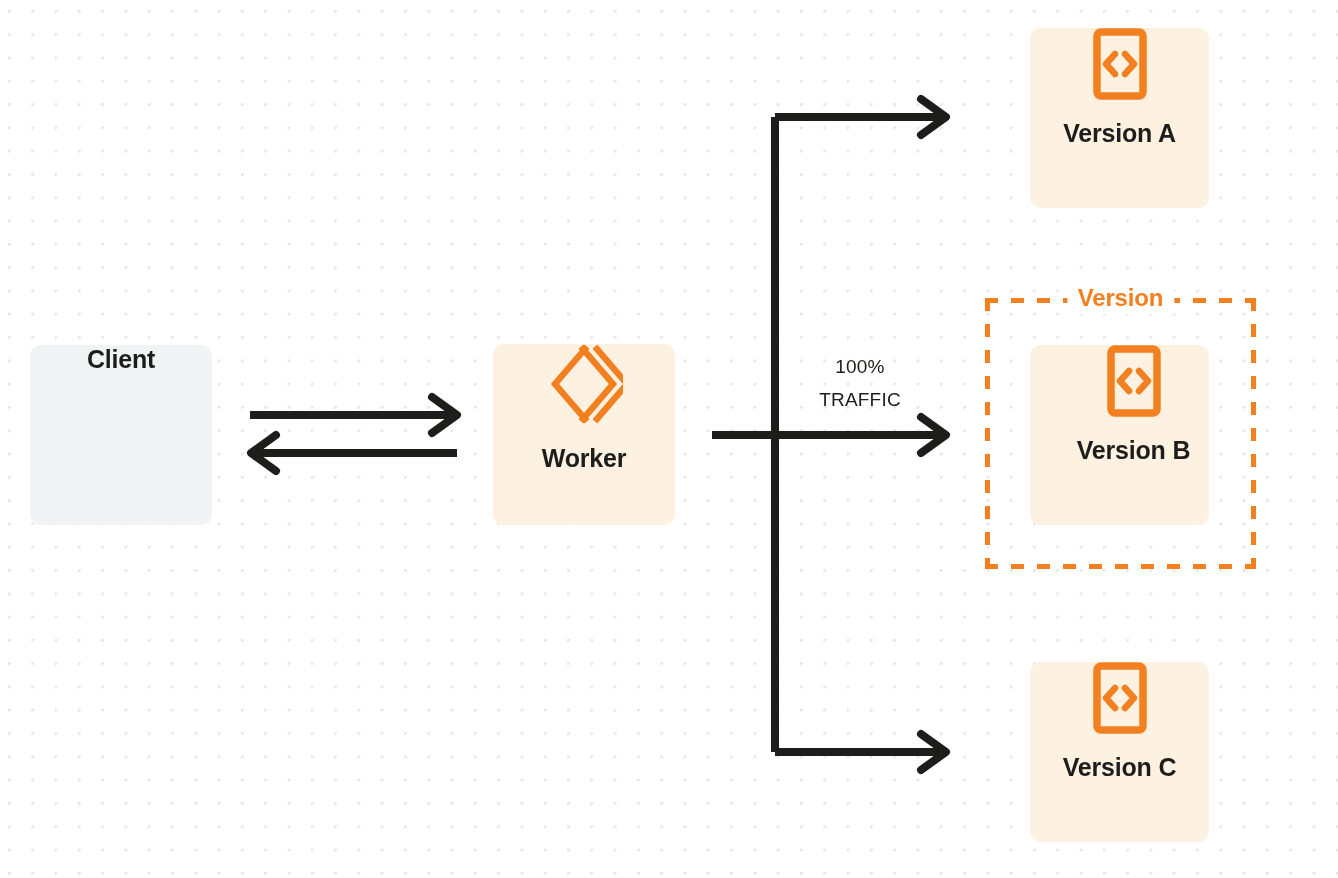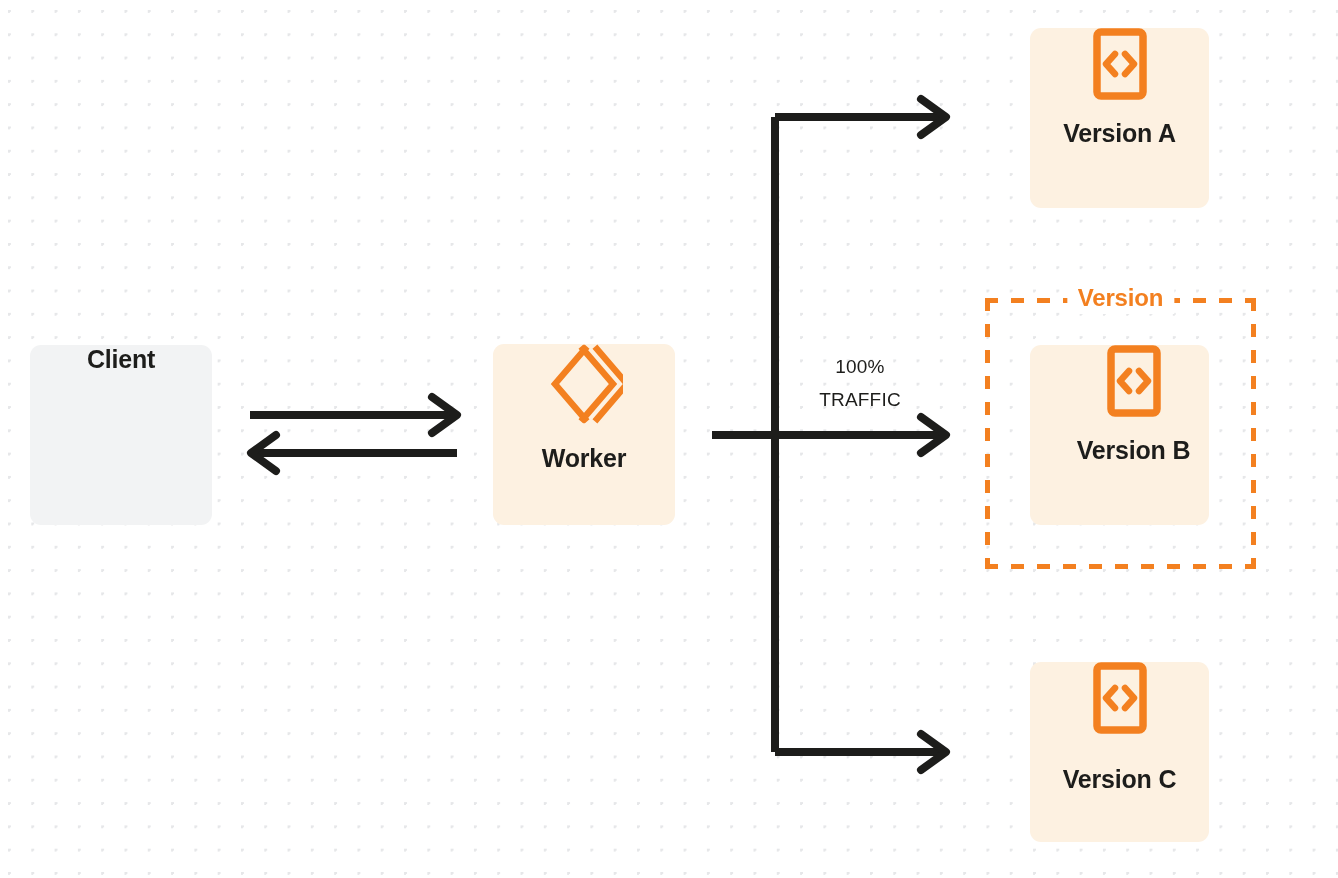--- a/index.html
+++ b/index.html
@@ -64,21 +64,21 @@
 
   
   .version-node {
     left: 1030px;
     width: 179px;
     height: 180px;
     background: #fdf1e1;
   }
   #version-a-node { top: 28px; }
   #version-b-node { top: 345px; padding-left: 28px; }
-  #version-c-node { top: 662px; gap: 12px; }
+  #version-c-node { top: 662px; }
   .version-node .node-label {
     font-size: 25px;
     margin-top: 19px;
   }
   .code-icon { width: 54px; height: 72px; display: block; }
 
   
   #deployed-frame {
     position: absolute;
     left: 985px;

